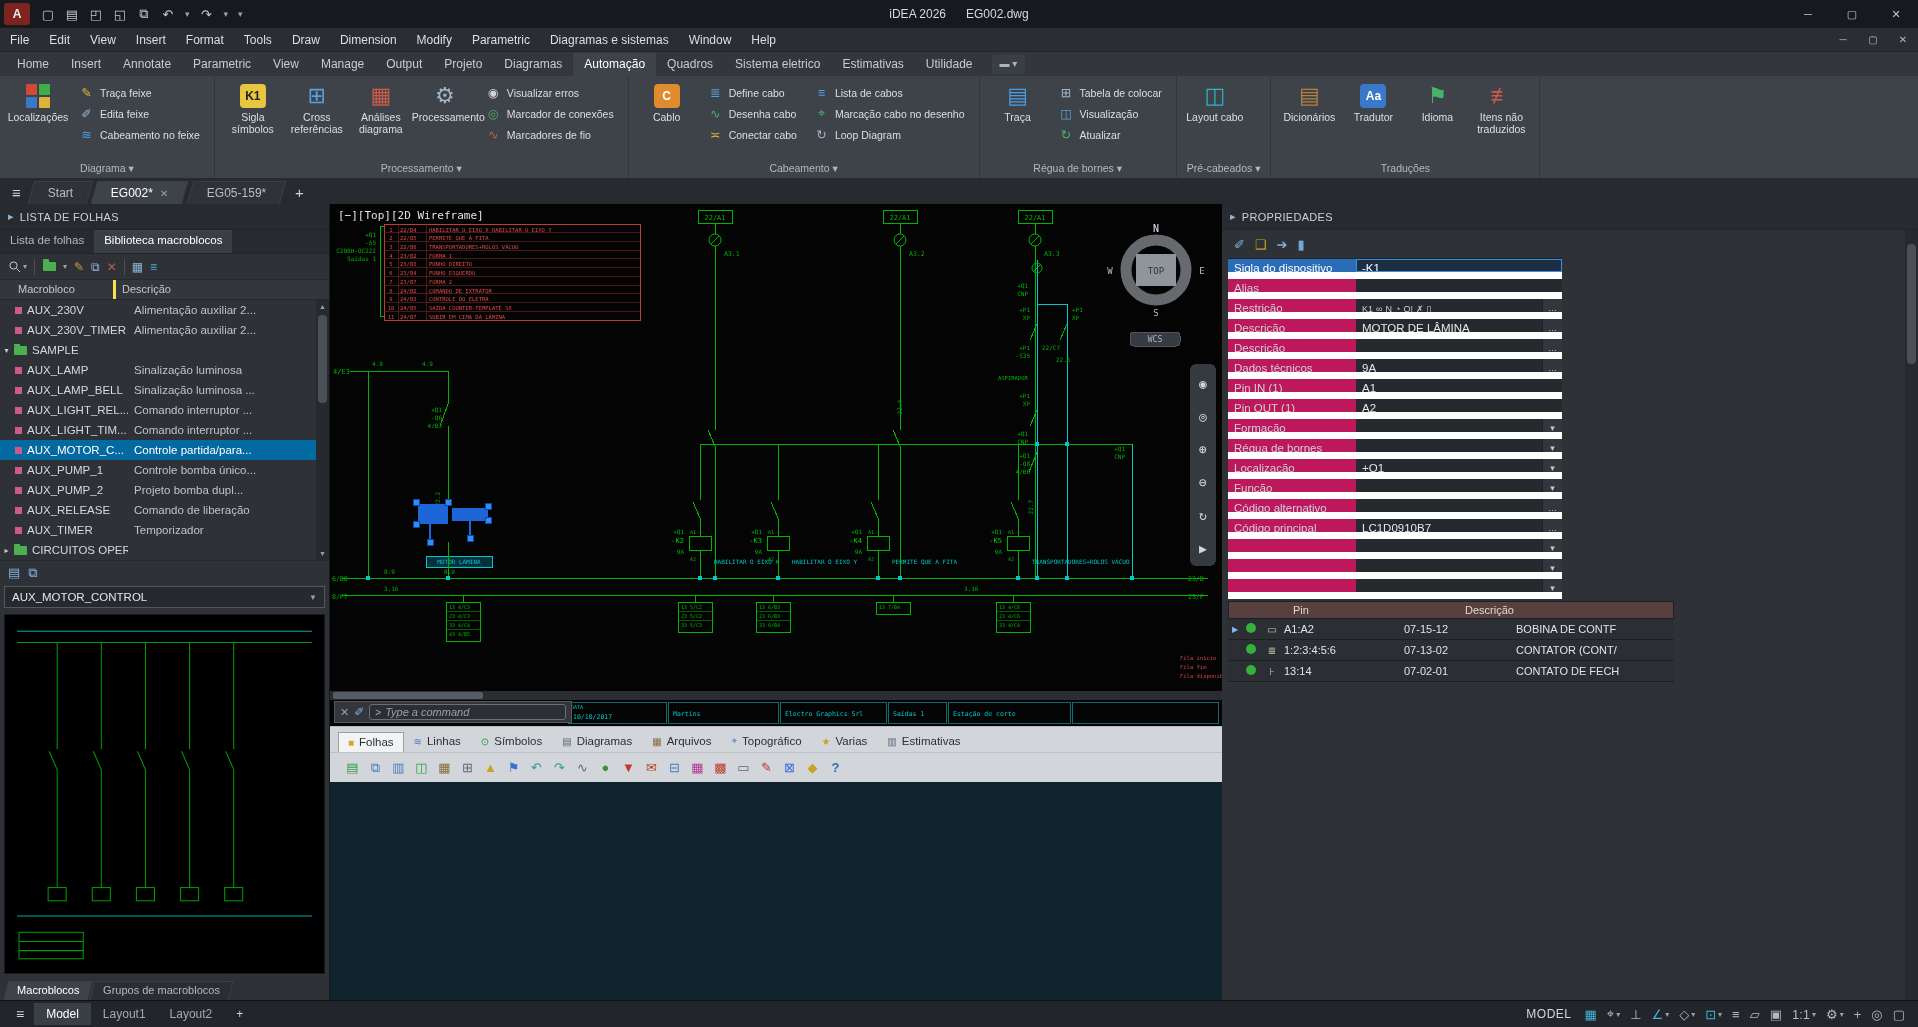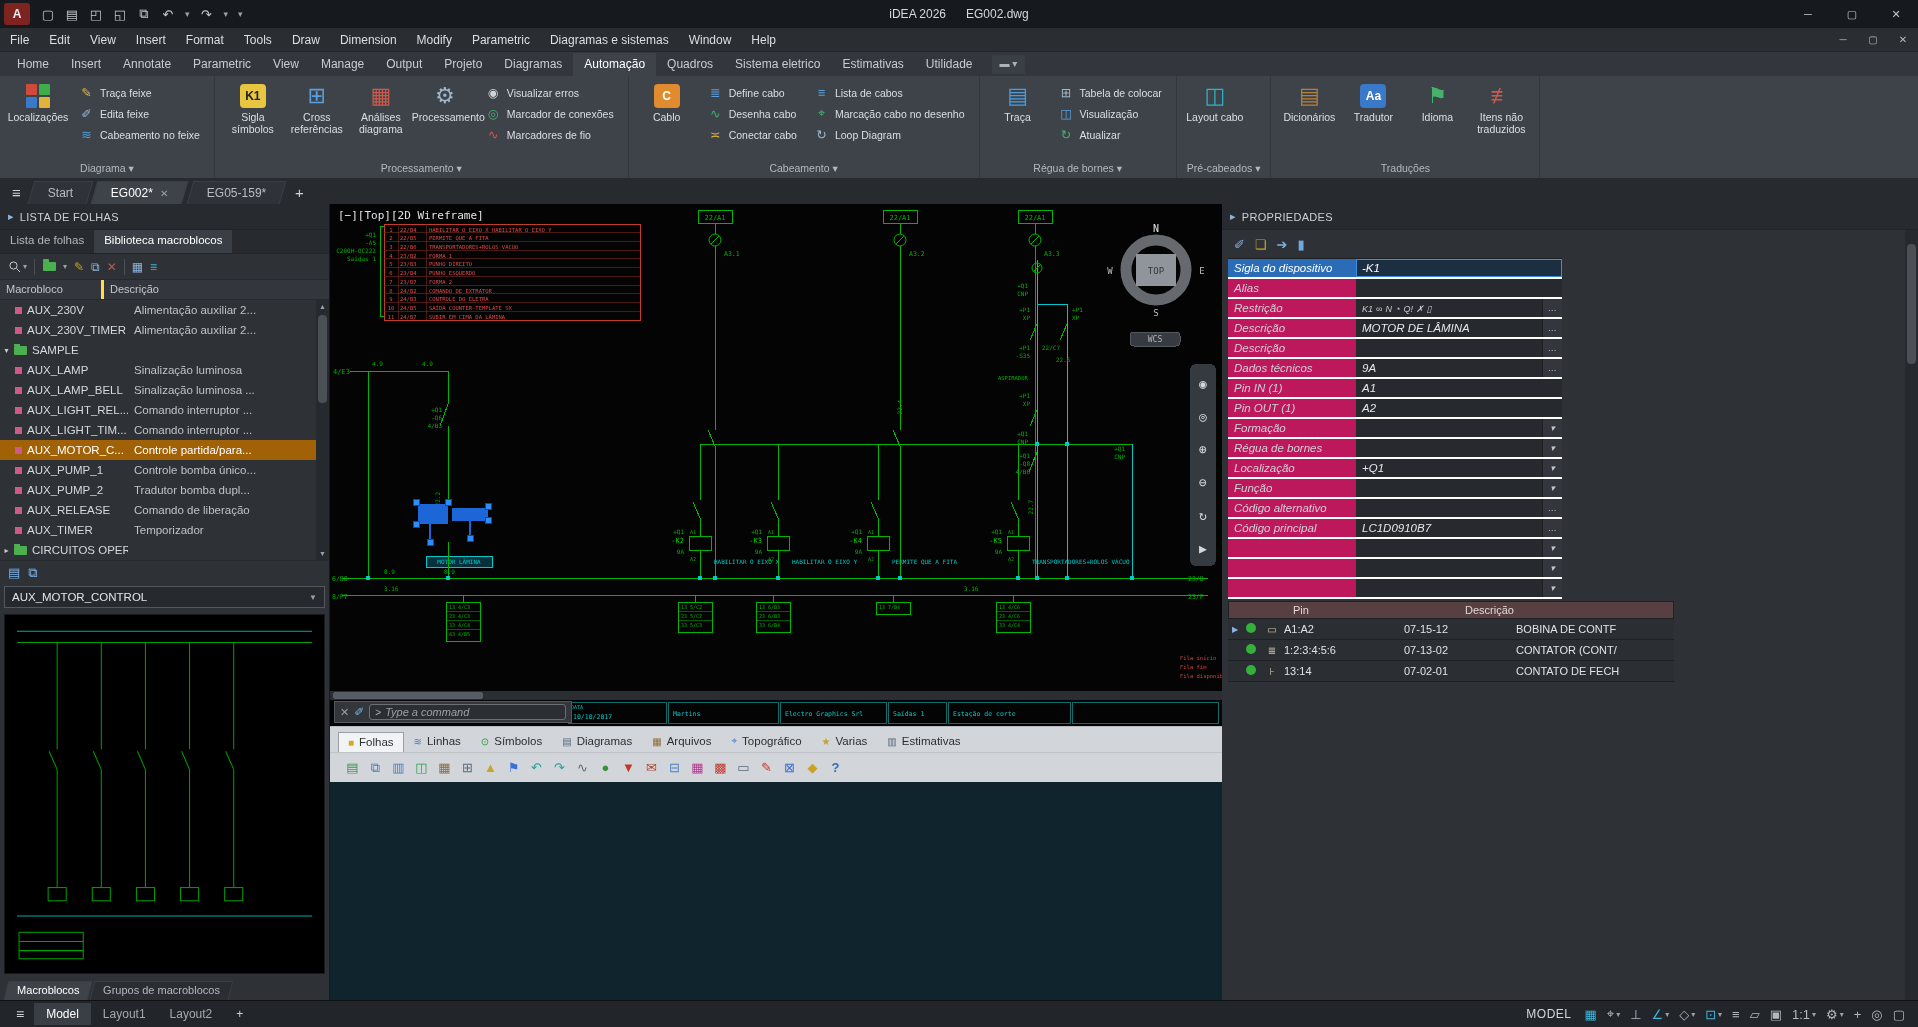--- a/index.html
+++ b/index.html
@@ -62,25 +62,25 @@
   .panel-header { height:26px; background:#272b30; color:#ccd0d5; font-size:11px; display:flex; align-items:center; padding:0 8px; gap:6px; letter-spacing:.3px; border-bottom:1px solid #202327; }
   .ph-glyph { color:#8fb3d9; font-size:11px; }
   .lp-tabs { height:24px; display:flex; background:#272b30; font-size:11.5px; border-bottom:1px solid #202327; }
   .lp-tab { padding:4px 10px; color:#b4b8bd; }
   .lp-tab.active { background:#3a3f45; color:#fff; }
   .lp-toolbar { height:26px; display:flex; align-items:center; gap:7px; padding:0 8px; border-bottom:1px solid #26292d; color:#c8ccd1; }
   .tb-btn { display:flex; align-items:center; gap:2px; font-size:12px; }
   .tb-sep { width:1px; height:16px; background:#4a4f55; }
   .caret { font-style:normal; font-size:8px; color:#9aa0a6; }
   .lp-grid-header { height:20px; display:flex; font-size:11px; color:#c3c7cc; background:#33373d; border-bottom:1px solid #26292d; }
-  .col-name { width:104px; padding:3px 0 0 6px; border-right:3px solid #fde047; }
+  .col-name { width:104px; padding:3px 0 0 6px; border-right:3px solid #fde047;margin-left:12px; }
   .col-desc { flex:1; padding:3px 0 0 6px; }
   .tree-wrap { height:260px; position:relative; overflow:hidden; }
   .tree-row { height:20px; display:flex; align-items:center; font-size:11.5px; color:#d5d8dc; padding-right:14px; }
-  .tree-row.selected { background:#a16207; color:#fff; }
+  .tree-row.selected { background:#0369a1; color:#fff; }
   .tr-name { width:128px; display:flex; align-items:center; overflow:hidden; white-space:nowrap; }
   .tr-desc { flex:1; padding-left:6px; color:#bfc3c8; overflow:hidden; white-space:nowrap; }
   .tree-row.selected .tr-desc { color:#fff; }
   .tw-exp { width:13px; text-align:center; font-size:8px; color:#c8ccd1; flex:none; }
   .sq-ico { width:7px; height:7px; background:#cc5a8a; margin:0 5px 0 2px; flex:none; }
   .folder { width:13px; height:9px; background:#4caf50; border-radius:1px; position:relative; margin:0 5px 0 1px; flex:none; }
   .folder::before { content:""; position:absolute; top:-3px; left:0; width:6px; height:3px; background:#4caf50; border-radius:1px 1px 0 0; }
   .tree-scroll { position:absolute; right:0; top:0; bottom:0; width:13px; background:#26292d; display:flex; flex-direction:column; align-items:center; }
   .ts-arrow { font-size:7px; color:#9aa0a6; height:13px; line-height:13px; }
   .ts-thumb { width:9px; height:88px; background:#4b5056; border-radius:4px; margin-top:2px; }
@@ -113,21 +113,21 @@
   .dwg-tab.active { background:#f2f3f5; border-color:#9aa0a5; border-bottom:none; }
   .dwg-tab .ti { font-size:10px; }
   .dwg-icons { height:30px; background:#d2d5d9; border-top:1px solid #bfc2c7; display:flex; align-items:center; gap:2px; padding-left:12px; }
   .di { width:21px; height:21px; display:flex; align-items:center; justify-content:center; font-size:13px; }
   .mdi-rest { flex:1; background:#10242e; }
 
   
   .right-panel { flex:1; background:#2e3237; position:relative; display:flex; flex-direction:column; }
   .pr-toolbar { height:28px; display:flex; align-items:center; gap:10px; padding:0 12px; font-size:13px; }
   .prop-grid { width:334px; margin-left:6px; border-top:1px solid #1d2024; font-size:11.5px; }
-  .prop-row { display:flex; height:20px; border-bottom:2px solid #ffffff;font-style:italic; }
+  .prop-row { display:flex; height:20px; border-bottom:7px solid #ffffff; }
   .p-label { width:128px; background:#be185d; color:#ced2d7; padding:3px 0 0 6px; overflow:hidden; white-space:nowrap; }
   .p-value { flex:1; background:#26292d; color:#e4e7eb; padding:3px 0 0 6px; overflow:hidden; white-space:nowrap; }
   .p-btn { width:20px; background:#33373d; color:#c3c7cc; text-align:center; font-size:9px; padding-top:4px; border-left:1px solid #1d2024; }
   .prop-row.selected .p-label { background:#2a6cb5; color:#fff; }
   .prop-row.selected .p-value { background:#1c2f42; outline:1px solid #3d8de0; outline-offset:-1px; color:#fff; }
   .ric { font-size:9px; color:#c8ccd1; margin-right:3px; }
   .block-label { margin:4px 0 0 6px; height:18px; font-size:11.5px; color:#ced2d7; }
   .pin-table { width:446px; margin:2px 0 0 6px; font-size:11px; }
   .pt-header { display:flex; height:18px; background:#584040; color:#e0d7d2; border:1px solid #1d2024; }
   .pt-h1 { width:230px; padding:2px 0 0 64px; }
@@ -572,21 +572,21 @@
               <span>AUX_PUMP_1</span>
             </span>
             <span class="tr-desc">Controle bomba único...</span>
           </div>
           <div class="tree-row">
             <span class="tr-name">
               <span class="tw-exp"></span>
               <span class="sq-ico"></span>
               <span>AUX_PUMP_2</span>
             </span>
-            <span class="tr-desc">Tradutor bomba dupl...</span>
+            <span class="tr-desc">Projeto bomba dupl...</span>
           </div>
           <div class="tree-row">
             <span class="tr-name">
               <span class="tw-exp"></span>
               <span class="sq-ico"></span>
               <span>AUX_RELEASE</span>
             </span>
             <span class="tr-desc">Comando de liberação</span>
           </div>
           <div class="tree-row">

